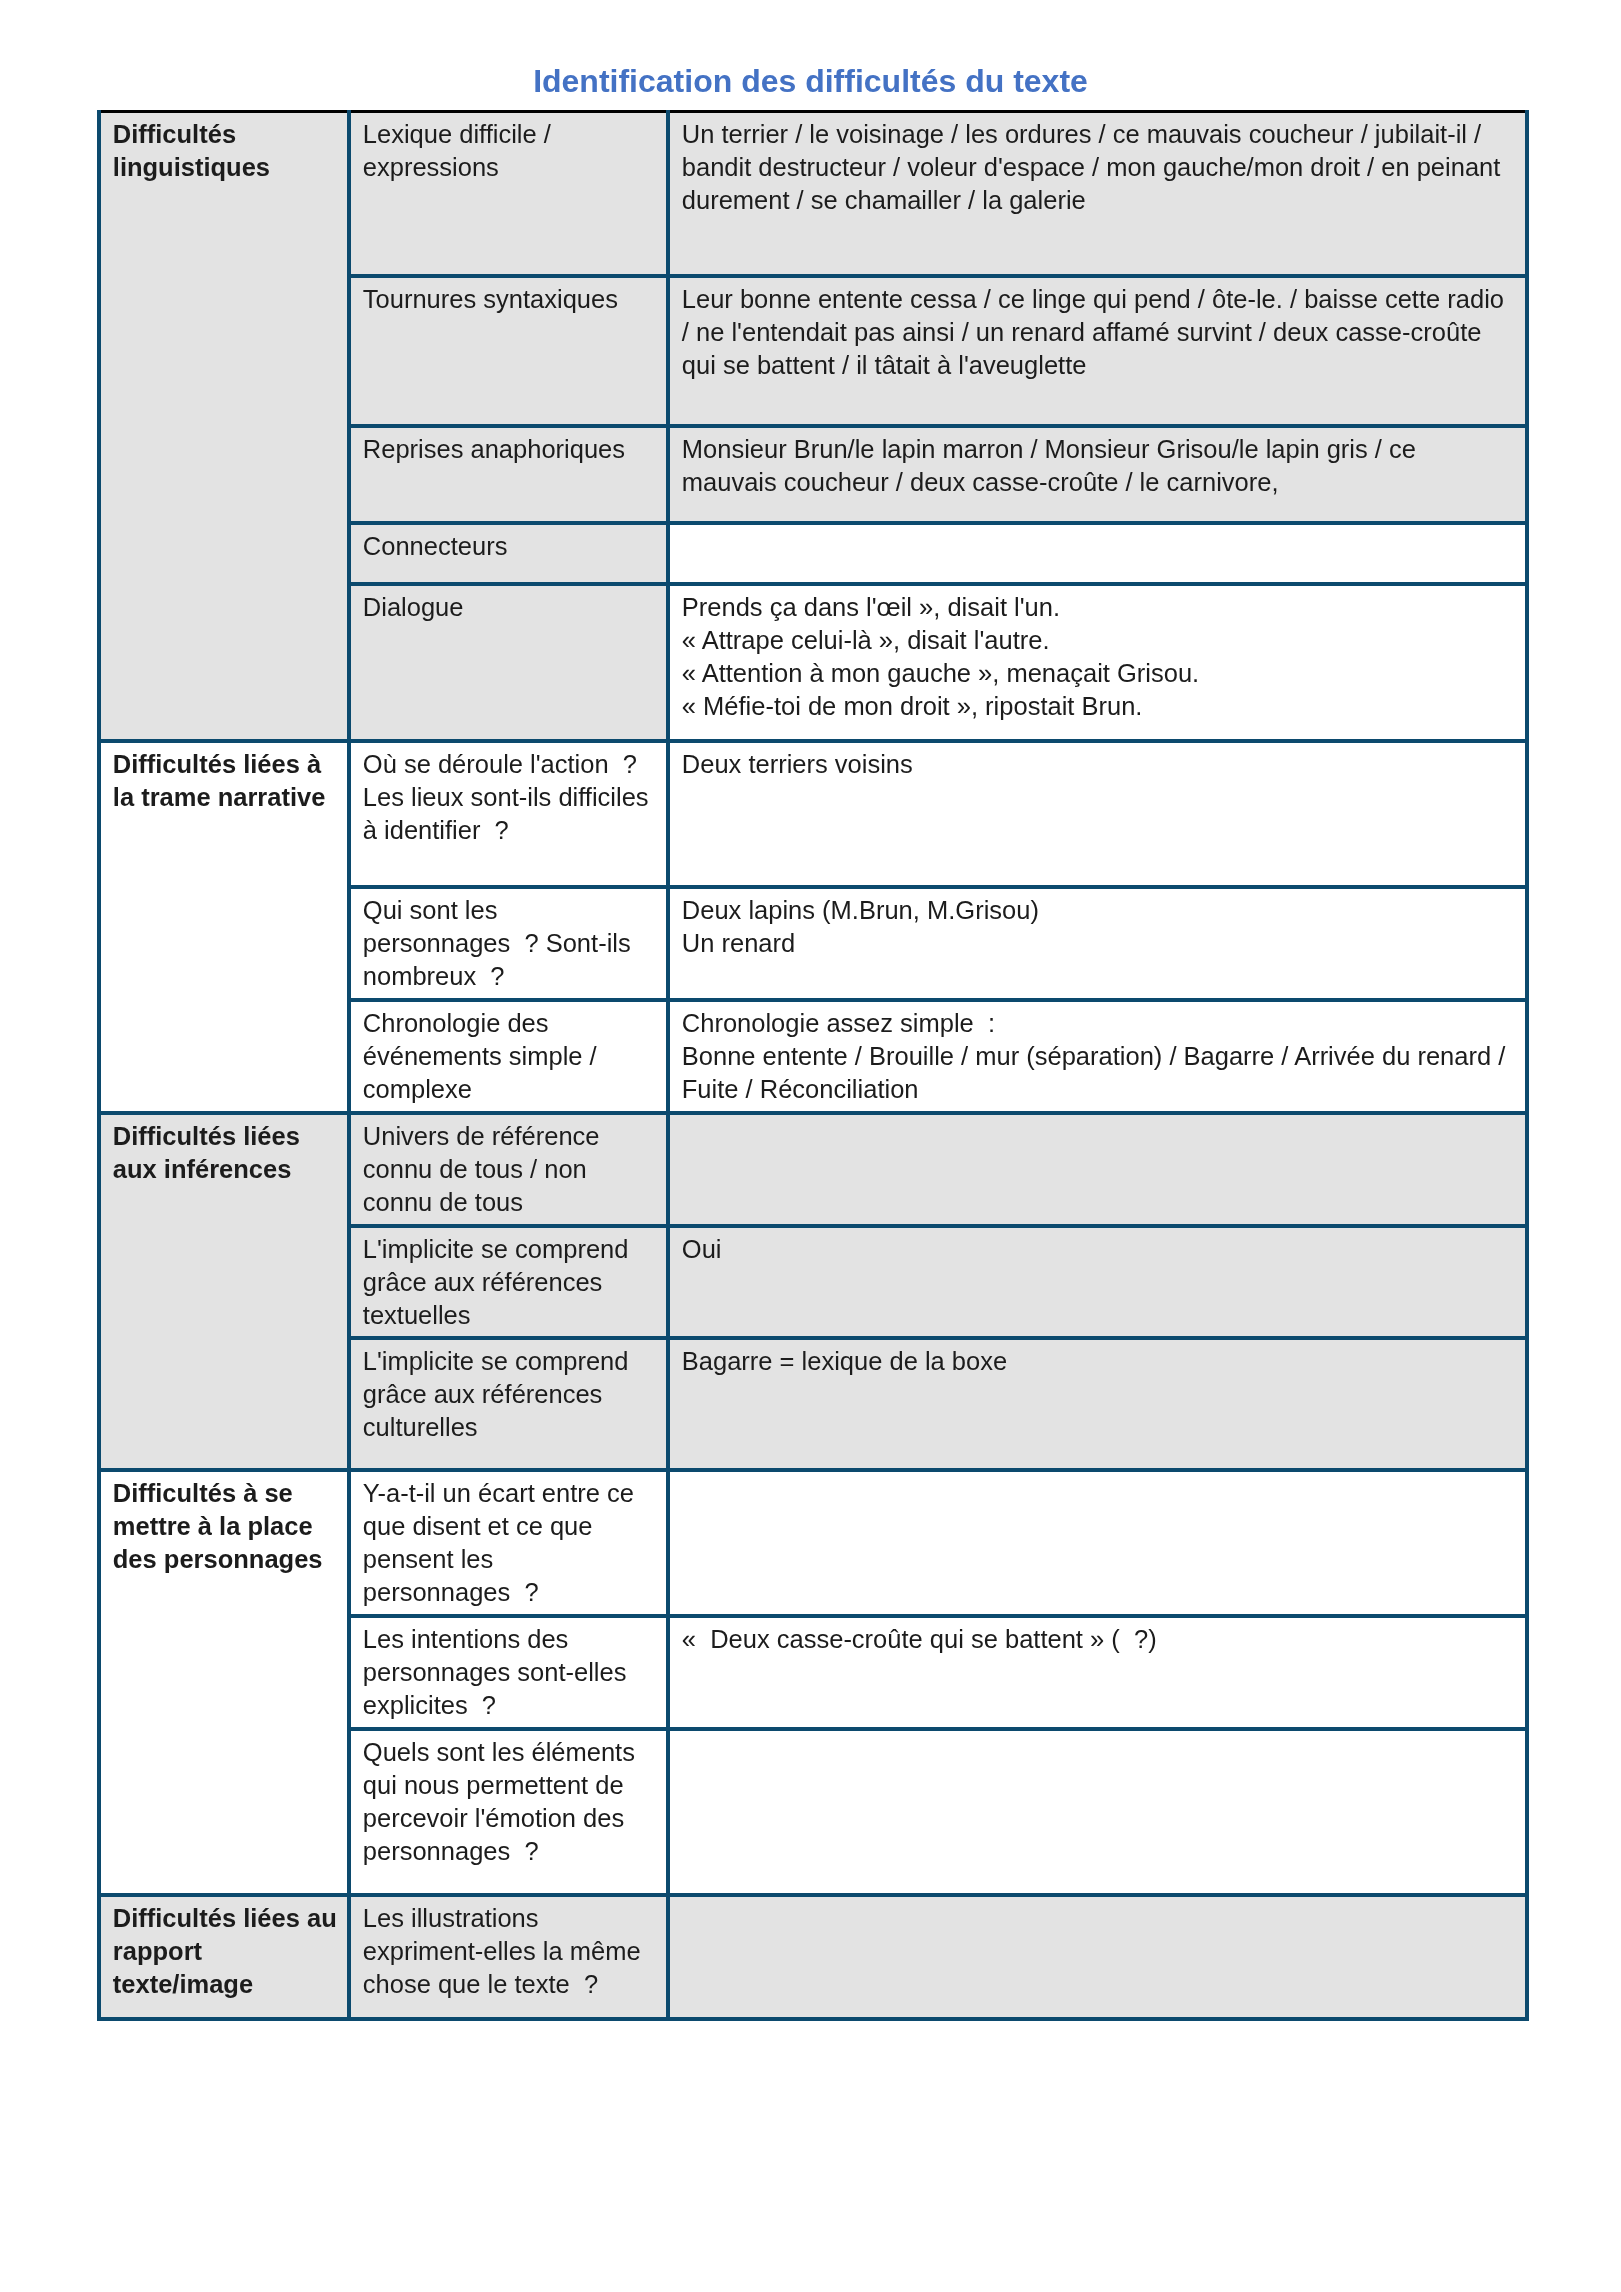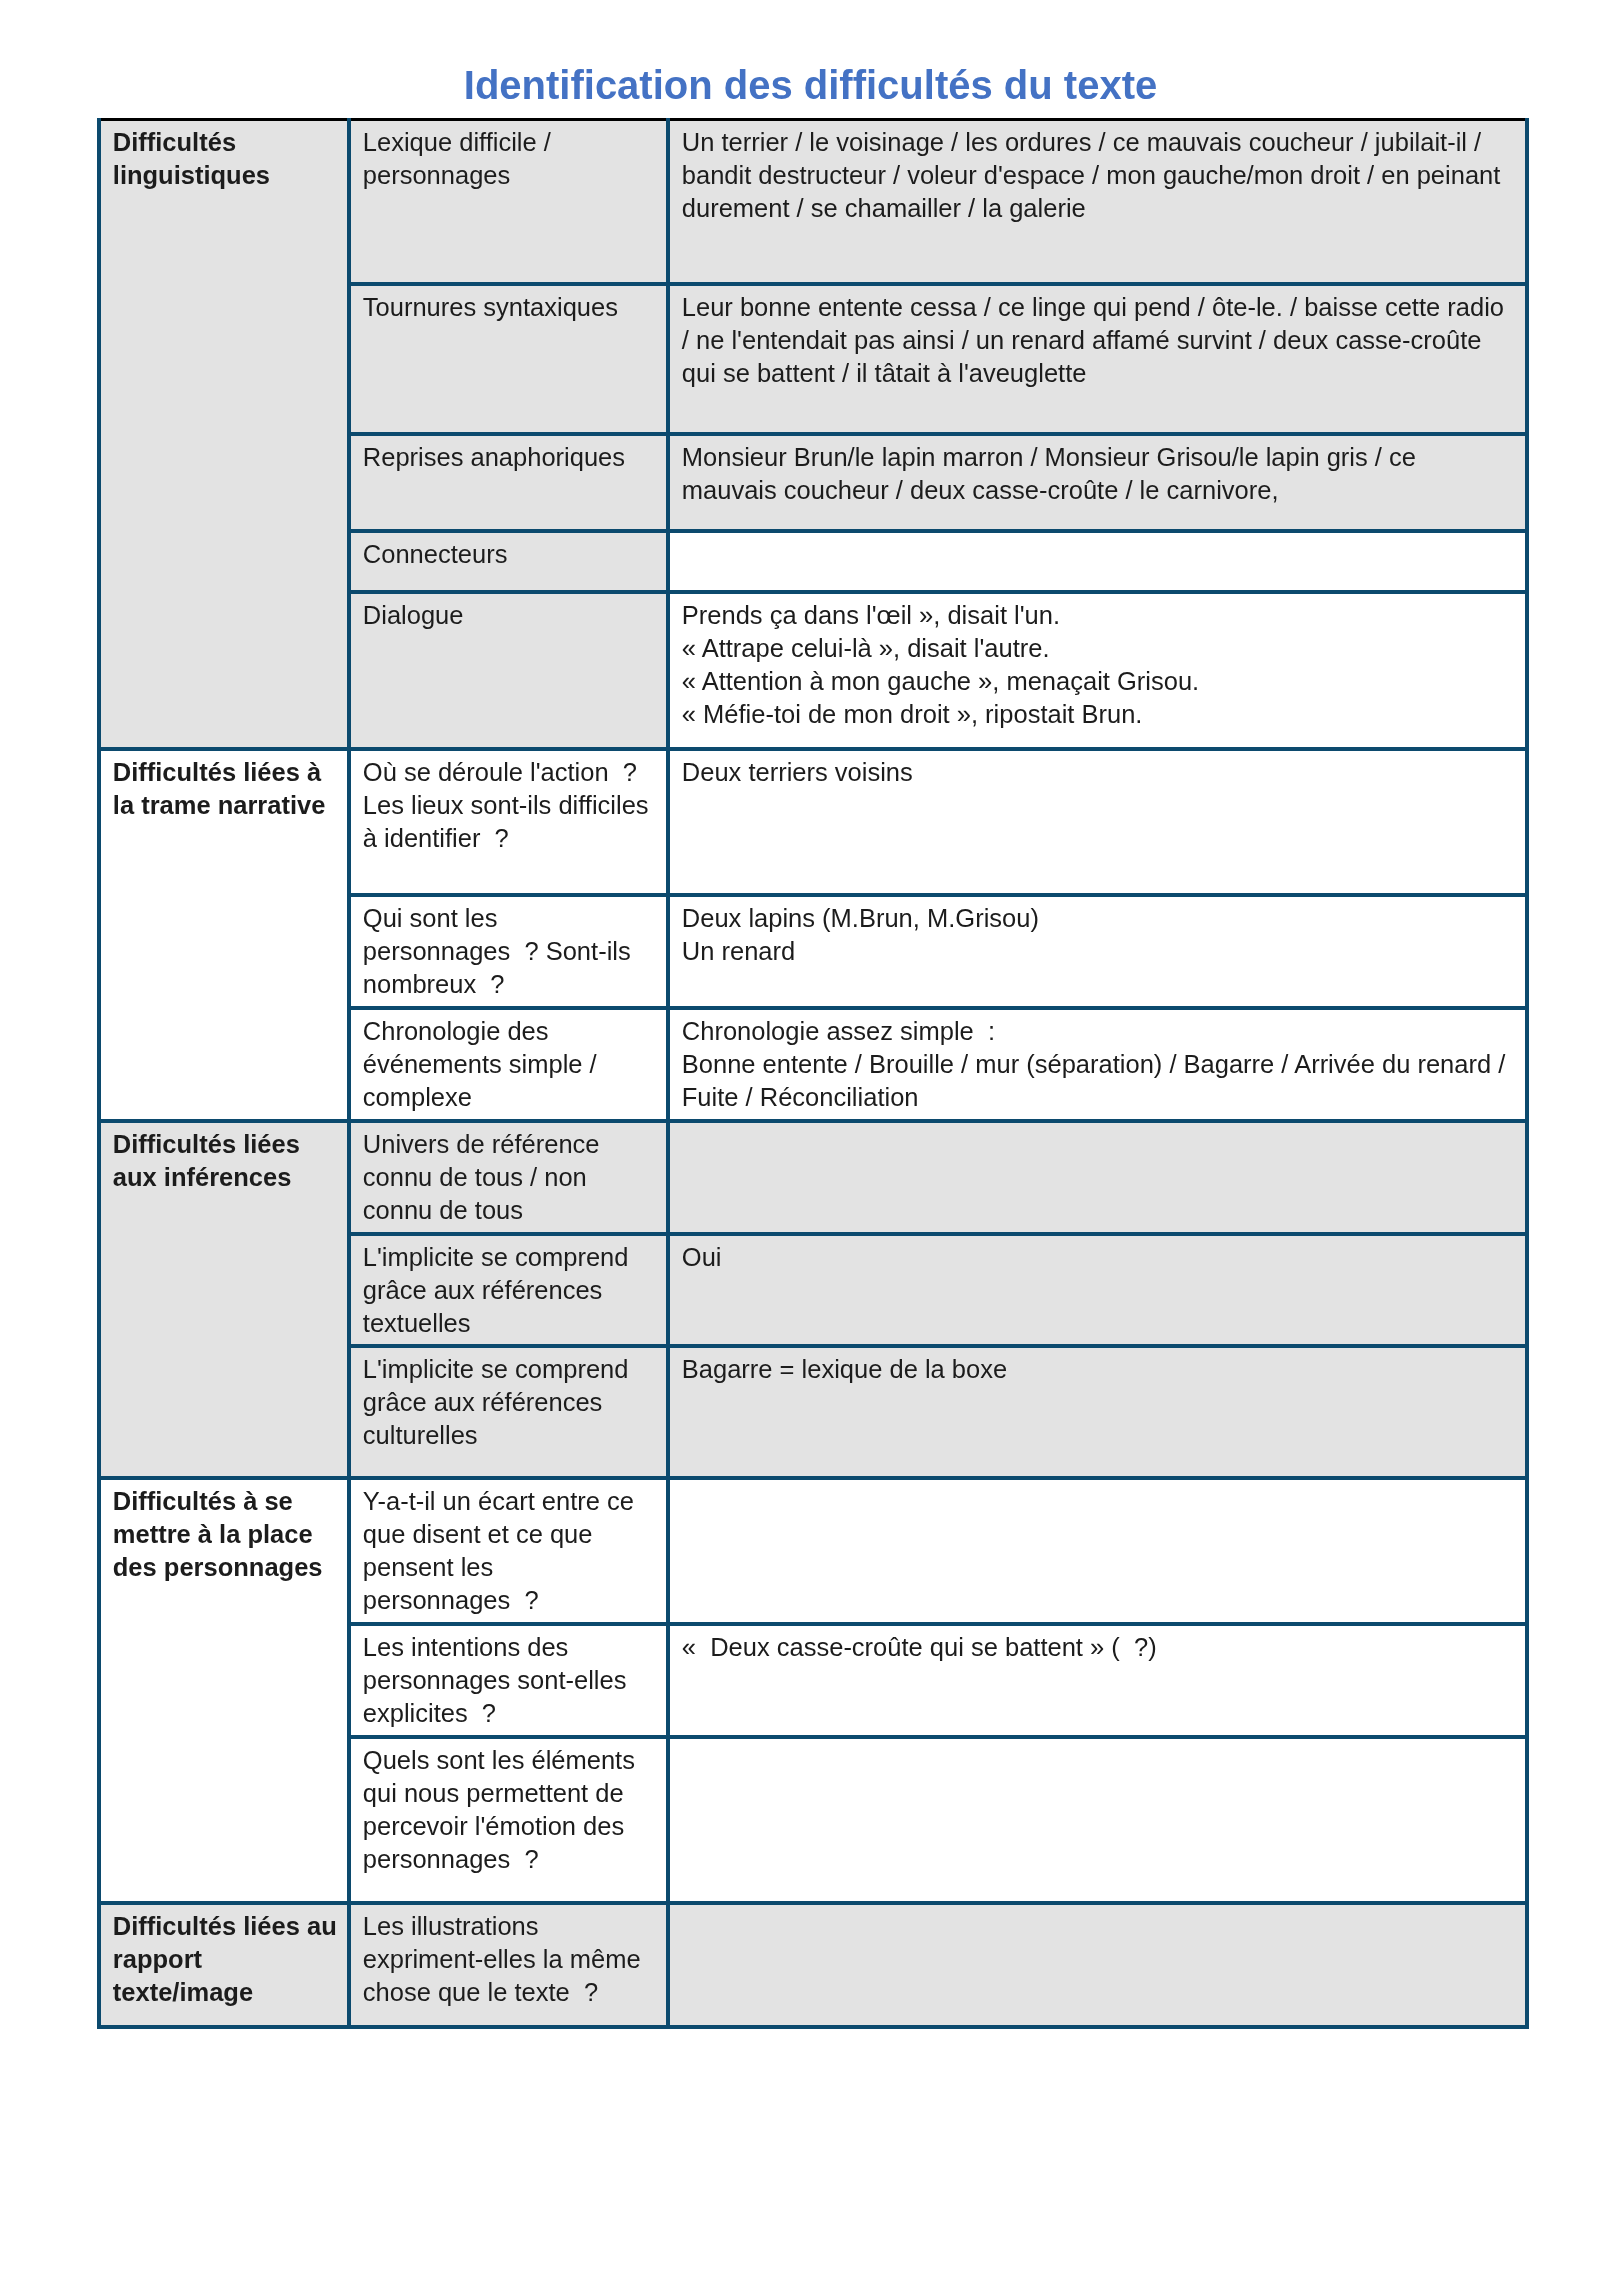--- a/index.html
+++ b/index.html
@@ -6,21 +6,21 @@
   body{
     width:1621px;height:2293px;
     background:#ffffff;
     font-family:"Liberation Sans", sans-serif;
     color:#1c1c1c;
   }
   .page{padding-top:63px;}
   .doc-title{
     margin:0 0 9.8px 0;
     text-align:center;
-    font-size:40px;
+    font-size:32px;
     font-weight:bold;
     color:#4472c4;
   }
   .doc-subtitle{
     margin:0 0 80px 0;
     text-align:center;
     font-size:27.4px;
     font-weight:bold;
     color:#000000;
   }
@@ -60,21 +60,21 @@
   <table class="grid">
     <colgroup>
       <col style="width:250px">
       <col style="width:319px">
       <col style="width:859px">
     </colgroup>
     <tbody>
 
       <tr class="sec r1">
         <td class="cat gray" rowspan="5">Difficultés linguistiques</td>
-        <td class="gray">Lexique difficile / personnages</td>
+        <td class="gray">Lexique difficile / expressions</td>
         <td class="gray">Un terrier / le voisinage / les ordures / ce mauvais coucheur / jubilait-il / bandit destructeur / voleur d'espace / mon gauche/mon droit / en peinant durement / se chamailler / la galerie</td>
       </tr>
       <tr class="r2">
         <td class="gray">Tournures syntaxiques</td>
         <td class="gray">Leur bonne entente cessa / ce linge qui pend / ôte-le. / baisse cette radio / ne l'entendait pas ainsi / un renard affamé survint / deux casse-croûte qui se battent / il tâtait à l'aveuglette</td>
       </tr>
       <tr class="r3">
         <td class="gray">Reprises anaphoriques</td>
         <td class="gray">Monsieur Brun/le lapin marron / Monsieur Grisou/le lapin gris / ce mauvais coucheur / deux casse-croûte / le carnivore,</td>
       </tr>

